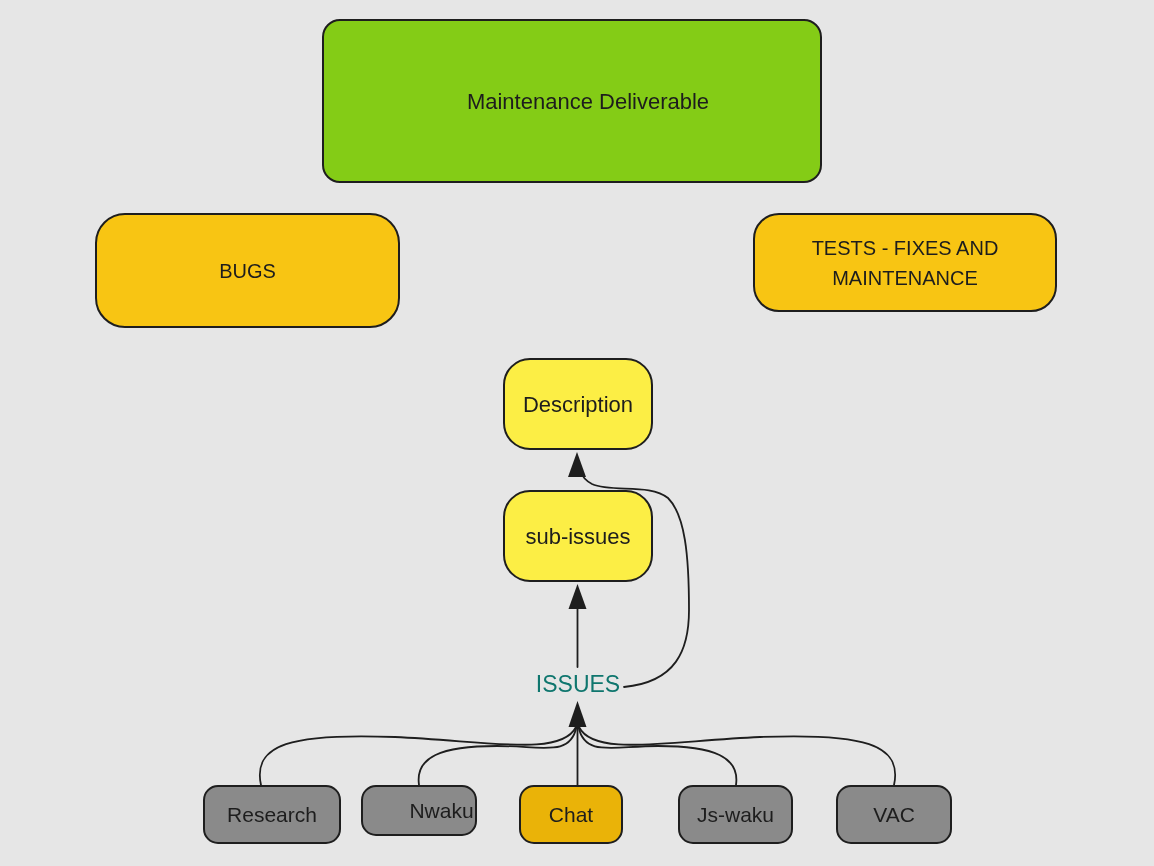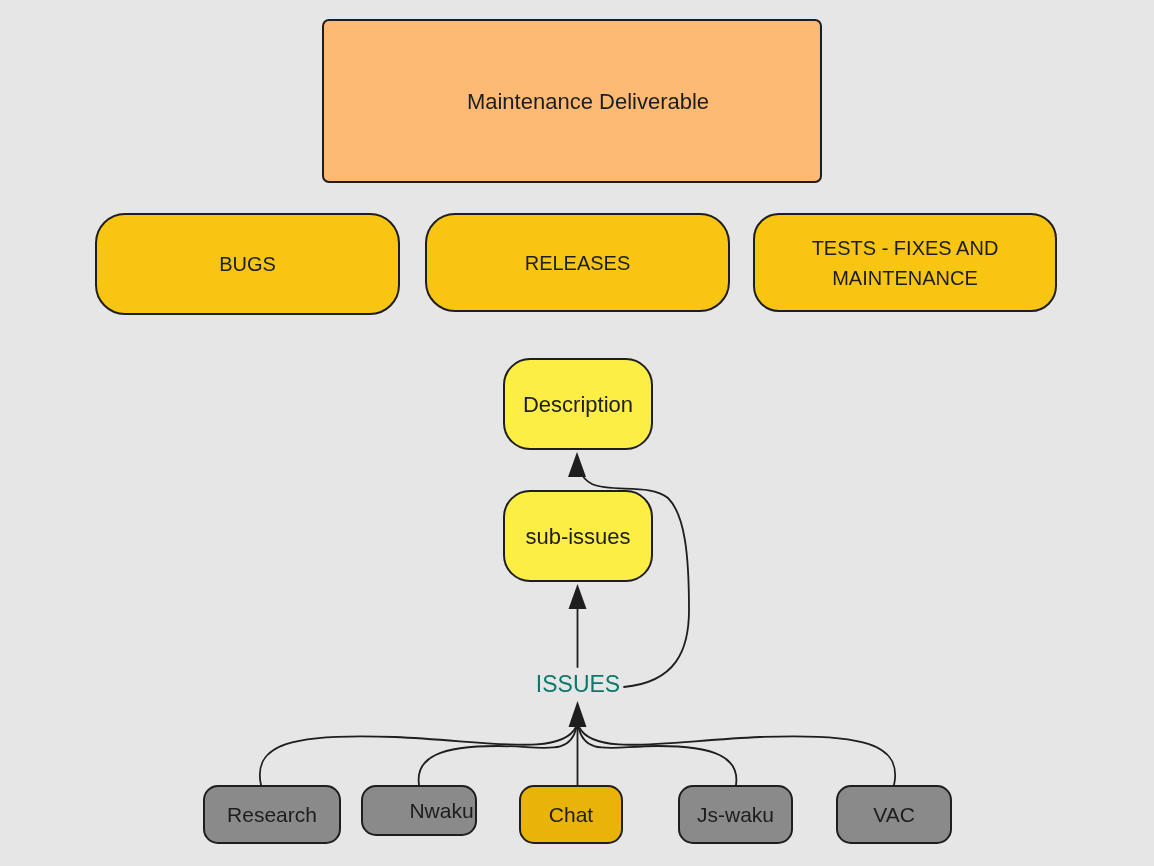--- a/index.html
+++ b/index.html
@@ -70,31 +70,28 @@
 
       <path d="M894,785 C903,744 863,733 760,737 C667,741 594,757 579,727"></path>
     </g>
     <g fill="#1e1e1e" stroke="none">
       <polygon points="577.5,584 568.5,609 586.5,609"></polygon>
       <polygon points="577,452 568,477 586,477"></polygon>
       <polygon points="577.5,701 568.5,727 586.5,727"></polygon>
     </g>
   </svg>
 
-  <div class="node" style="left: 322px; top: 19px; width: 500px; height: 164px; border-radius: 7px; background: #fdba74; padding-left: 32px;">
+  <div class="node" style="left: 322px; top: 19px; width: 500px; height: 164px; border-radius: 18px; background: #84cc16; padding-left: 32px;">
     <span class="label fs-root">Maintenance Deliverable</span>
   </div>
 
-  <div class="node" style="left: 95px; top: 213px; width: 305px; height: 102px; border-radius: 30px; background: rgb(248, 197, 19);">
+  <div class="node" style="left: 95px; top: 213px; width: 305px; height: 115px; border-radius: 30px; background: rgb(248, 197, 19);">
     <span class="label fs-tier">BUGS</span>
   </div>
 
-  <div class="node" style="left: 425px; top: 213px; width: 305px; height: 99px; border-radius: 30px; background: rgb(248, 197, 19);">
-    <span class="label fs-tier">RELEASES</span>
-  </div>
 
   <div class="node" style="left: 753px; top: 213px; width: 304px; height: 99px; border-radius: 26px; background: rgb(248, 197, 19);">
     <span class="label fs-tier tests-label">TESTS - FIXES AND MAINTENANCE</span>
   </div>
 
   <div class="node" style="left: 503px; top: 358px; width: 150px; height: 92px; border-radius: 27px; background: rgb(252, 238, 69);">
     <span class="label fs-yellow">Description</span>
   </div>
 
   <div class="node" style="left: 503px; top: 490px; width: 150px; height: 92px; border-radius: 27px; background: rgb(252, 238, 69);">

